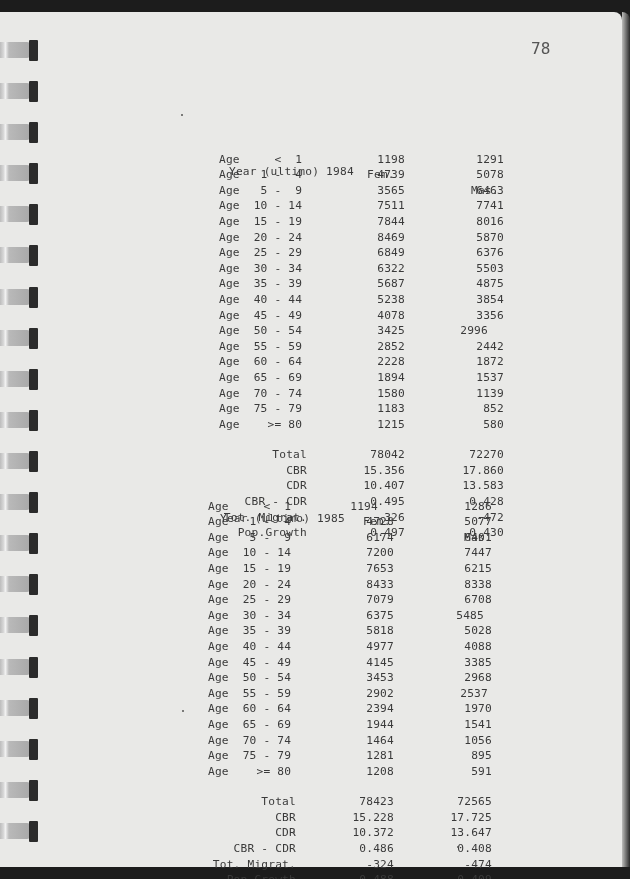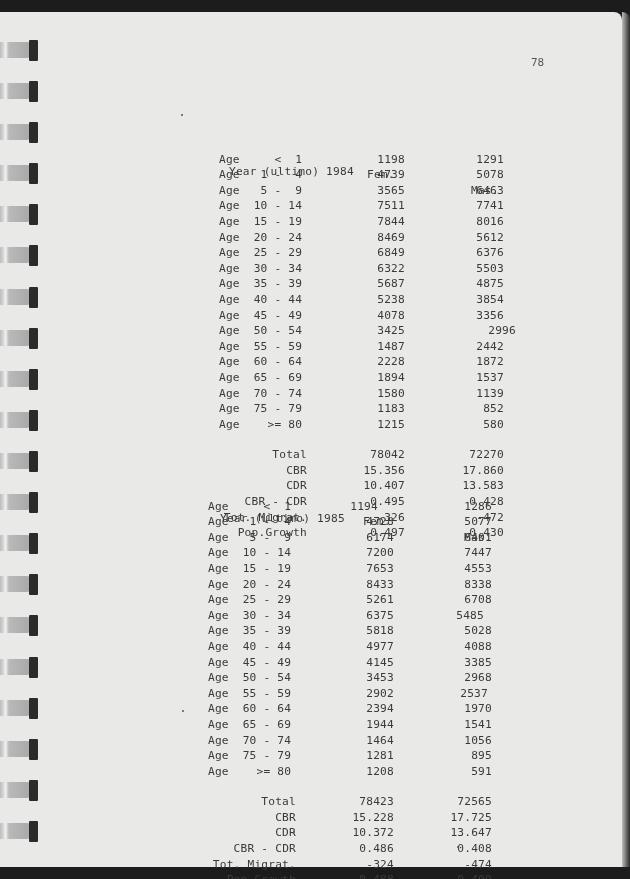--- a/index.html
+++ b/index.html
@@ -23,21 +23,21 @@
   .ring .wire {
     position: absolute; left: 0; top: 2px; width: 30px; height: 16px;
     background: linear-gradient(to right, #bcbcbc 0%, #d8d8d8 12%, #f2f2f2 18%, #b9b9b9 30%, #a9a9a9 100%);
     border-radius: 0 3px 3px 0;
   }
   .ring .hole {
     position: absolute; left: 29px; top: 0; width: 9px; height: 21px;
     background: #2b2b2b; border-radius: 1px;
   }
   .page-number {
-    position: absolute; left: 531px; top: 56px; font-size: 11px; color: #555;
+    position: absolute; left: 531px; top: 39px; font-size: 16px; color: #555;
   }
   .tbl { position: absolute; color: #3a3a3a; font-size: 11.2px; line-height: 15.6px; letter-spacing: 0.2px; }
   .row { position: relative; height: 15.6px; white-space: pre; }
   .row .lbl { position: absolute; left: 0; }
   .row .fem { position: absolute; text-align: right; }
   .row .mas { position: absolute; text-align: right; }
   .hdr .yr { position: absolute; margin-top: 12px; }
   .sum .slbl { position: absolute; text-align: right; }
   .dot { position: absolute; width: 2px; height: 2px; background: #555; border-radius: 1px; }
 </style>
@@ -137,28 +137,28 @@
     <span class="yr" style="left:10px;">Year (ultimo) 1984</span>
     <span style="position:absolute; left:148px;">Fem.</span>
     <span style="position:absolute; left:252px;">Mas.</span>
   </div>
   <div id="rows-0">
       <div class="row"><span class="lbl" style="left:0px">Age     &lt;  1</span><span class="fem" style="left:100px;width:86px">1198</span><span class="mas" style="left:200px;width:85px">1291</span></div>
       <div class="row"><span class="lbl" style="left:0px">Age   1 -  4</span><span class="fem" style="left:100px;width:86px">4739</span><span class="mas" style="left:200px;width:85px">5078</span></div>
       <div class="row"><span class="lbl" style="left:0px">Age   5 -  9</span><span class="fem" style="left:100px;width:86px">3565</span><span class="mas" style="left:200px;width:85px">6463</span></div>
       <div class="row"><span class="lbl" style="left:0px">Age  10 - 14</span><span class="fem" style="left:100px;width:86px">7511</span><span class="mas" style="left:200px;width:85px">7741</span></div>
       <div class="row"><span class="lbl" style="left:0px">Age  15 - 19</span><span class="fem" style="left:100px;width:86px">7844</span><span class="mas" style="left:200px;width:85px">8016</span></div>
-      <div class="row"><span class="lbl" style="left:0px">Age  20 - 24</span><span class="fem" style="left:100px;width:86px">8469</span><span class="mas" style="left:200px;width:85px">5612</span></div>
+      <div class="row"><span class="lbl" style="left:0px">Age  20 - 24</span><span class="fem" style="left:100px;width:86px">8469</span><span class="mas" style="left:200px;width:85px">5870</span></div>
       <div class="row"><span class="lbl" style="left:0px">Age  25 - 29</span><span class="fem" style="left:100px;width:86px">6849</span><span class="mas" style="left:200px;width:85px">6376</span></div>
       <div class="row"><span class="lbl" style="left:0px">Age  30 - 34</span><span class="fem" style="left:100px;width:86px">6322</span><span class="mas" style="left:200px;width:85px">5503</span></div>
       <div class="row"><span class="lbl" style="left:0px">Age  35 - 39</span><span class="fem" style="left:100px;width:86px">5687</span><span class="mas" style="left:200px;width:85px">4875</span></div>
       <div class="row"><span class="lbl" style="left:0px">Age  40 - 44</span><span class="fem" style="left:100px;width:86px">5238</span><span class="mas" style="left:200px;width:85px">3854</span></div>
       <div class="row"><span class="lbl" style="left:0px">Age  45 - 49</span><span class="fem" style="left:100px;width:86px">4078</span><span class="mas" style="left:200px;width:85px">3356</span></div>
-      <div class="row"><span class="lbl" style="left:0px">Age  50 - 54</span><span class="fem" style="left:100px;width:86px">3425</span><span class="mas" style="left:212px;width:85px">2996</span></div>
-      <div class="row"><span class="lbl" style="left:0px">Age  55 - 59</span><span class="fem" style="left:100px;width:86px">1487</span><span class="mas" style="left:200px;width:85px">2442</span></div>
+      <div class="row"><span class="lbl" style="left:0px">Age  50 - 54</span><span class="fem" style="left:100px;width:86px">3425</span><span class="mas" style="left:184px;width:85px">2996</span></div>
+      <div class="row"><span class="lbl" style="left:0px">Age  55 - 59</span><span class="fem" style="left:100px;width:86px">2852</span><span class="mas" style="left:200px;width:85px">2442</span></div>
       <div class="row"><span class="lbl" style="left:0px">Age  60 - 64</span><span class="fem" style="left:100px;width:86px">2228</span><span class="mas" style="left:200px;width:85px">1872</span></div>
       <div class="row"><span class="lbl" style="left:0px">Age  65 - 69</span><span class="fem" style="left:100px;width:86px">1894</span><span class="mas" style="left:200px;width:85px">1537</span></div>
       <div class="row"><span class="lbl" style="left:0px">Age  70 - 74</span><span class="fem" style="left:100px;width:86px">1580</span><span class="mas" style="left:200px;width:85px">1139</span></div>
       <div class="row"><span class="lbl" style="left:0px">Age  75 - 79</span><span class="fem" style="left:100px;width:86px">1183</span><span class="mas" style="left:200px;width:85px">852</span></div>
       <div class="row"><span class="lbl" style="left:0px">Age    &gt;= 80</span><span class="fem" style="left:100px;width:86px">1215</span><span class="mas" style="left:200px;width:85px">580</span></div>
     </div>
   <div style="height:15px;"></div>
   <div id="sum-0">
       <div class="row sum"><span class="slbl" style="left:-30px;width:118px">Total</span><span class="fem" style="left:100px;width:86px">78042</span><span class="mas" style="left:200px;width:85px">72270</span></div>
       <div class="row sum"><span class="slbl" style="left:-30px;width:118px">CBR</span><span class="fem" style="left:100px;width:86px">15.356</span><span class="mas" style="left:200px;width:85px">17.860</span></div>
@@ -173,23 +173,23 @@
   <div class="row hdr">
     <span class="yr" style="left:12px;">Year (ultimo) 1985</span>
     <span style="position:absolute; left:155px;">Fem.</span>
     <span style="position:absolute; left:256px;">Mas.</span>
   </div>
   <div id="rows-1">
       <div class="row"><span class="lbl" style="left:0px">Age     &lt;  1</span><span class="fem" style="left:84px;width:86px">1194</span><span class="mas" style="left:200px;width:84px">1286</span></div>
       <div class="row"><span class="lbl" style="left:0px">Age   1 -  4</span><span class="fem" style="left:100px;width:86px">4728</span><span class="mas" style="left:200px;width:84px">5077</span></div>
       <div class="row"><span class="lbl" style="left:0px">Age   5 -  9</span><span class="fem" style="left:100px;width:86px">6174</span><span class="mas" style="left:200px;width:84px">6401</span></div>
       <div class="row"><span class="lbl" style="left:0px">Age  10 - 14</span><span class="fem" style="left:100px;width:86px">7200</span><span class="mas" style="left:200px;width:84px">7447</span></div>
-      <div class="row"><span class="lbl" style="left:0px">Age  15 - 19</span><span class="fem" style="left:100px;width:86px">7653</span><span class="mas" style="left:200px;width:84px">4553</span></div>
+      <div class="row"><span class="lbl" style="left:0px">Age  15 - 19</span><span class="fem" style="left:100px;width:86px">7653</span><span class="mas" style="left:200px;width:84px">6215</span></div>
       <div class="row"><span class="lbl" style="left:0px">Age  20 - 24</span><span class="fem" style="left:100px;width:86px">8433</span><span class="mas" style="left:200px;width:84px">8338</span></div>
-      <div class="row"><span class="lbl" style="left:0px">Age  25 - 29</span><span class="fem" style="left:100px;width:86px">5261</span><span class="mas" style="left:200px;width:84px">6708</span></div>
+      <div class="row"><span class="lbl" style="left:0px">Age  25 - 29</span><span class="fem" style="left:100px;width:86px">7079</span><span class="mas" style="left:200px;width:84px">6708</span></div>
       <div class="row"><span class="lbl" style="left:0px">Age  30 - 34</span><span class="fem" style="left:100px;width:86px">6375</span><span class="mas" style="left:192px;width:84px">5485</span></div>
       <div class="row"><span class="lbl" style="left:0px">Age  35 - 39</span><span class="fem" style="left:100px;width:86px">5818</span><span class="mas" style="left:200px;width:84px">5028</span></div>
       <div class="row"><span class="lbl" style="left:0px">Age  40 - 44</span><span class="fem" style="left:100px;width:86px">4977</span><span class="mas" style="left:200px;width:84px">4088</span></div>
       <div class="row"><span class="lbl" style="left:0px">Age  45 - 49</span><span class="fem" style="left:100px;width:86px">4145</span><span class="mas" style="left:200px;width:84px">3385</span></div>
       <div class="row"><span class="lbl" style="left:0px">Age  50 - 54</span><span class="fem" style="left:100px;width:86px">3453</span><span class="mas" style="left:200px;width:84px">2968</span></div>
       <div class="row"><span class="lbl" style="left:0px">Age  55 - 59</span><span class="fem" style="left:100px;width:86px">2902</span><span class="mas" style="left:196px;width:84px">2537</span></div>
       <div class="row"><span class="lbl" style="left:0px">Age  60 - 64</span><span class="fem" style="left:100px;width:86px">2394</span><span class="mas" style="left:200px;width:84px">1970</span></div>
       <div class="row"><span class="lbl" style="left:0px">Age  65 - 69</span><span class="fem" style="left:100px;width:86px">1944</span><span class="mas" style="left:200px;width:84px">1541</span></div>
       <div class="row"><span class="lbl" style="left:0px">Age  70 - 74</span><span class="fem" style="left:100px;width:86px">1464</span><span class="mas" style="left:200px;width:84px">1056</span></div>
       <div class="row"><span class="lbl" style="left:0px">Age  75 - 79</span><span class="fem" style="left:100px;width:86px">1281</span><span class="mas" style="left:200px;width:84px">895</span></div>

